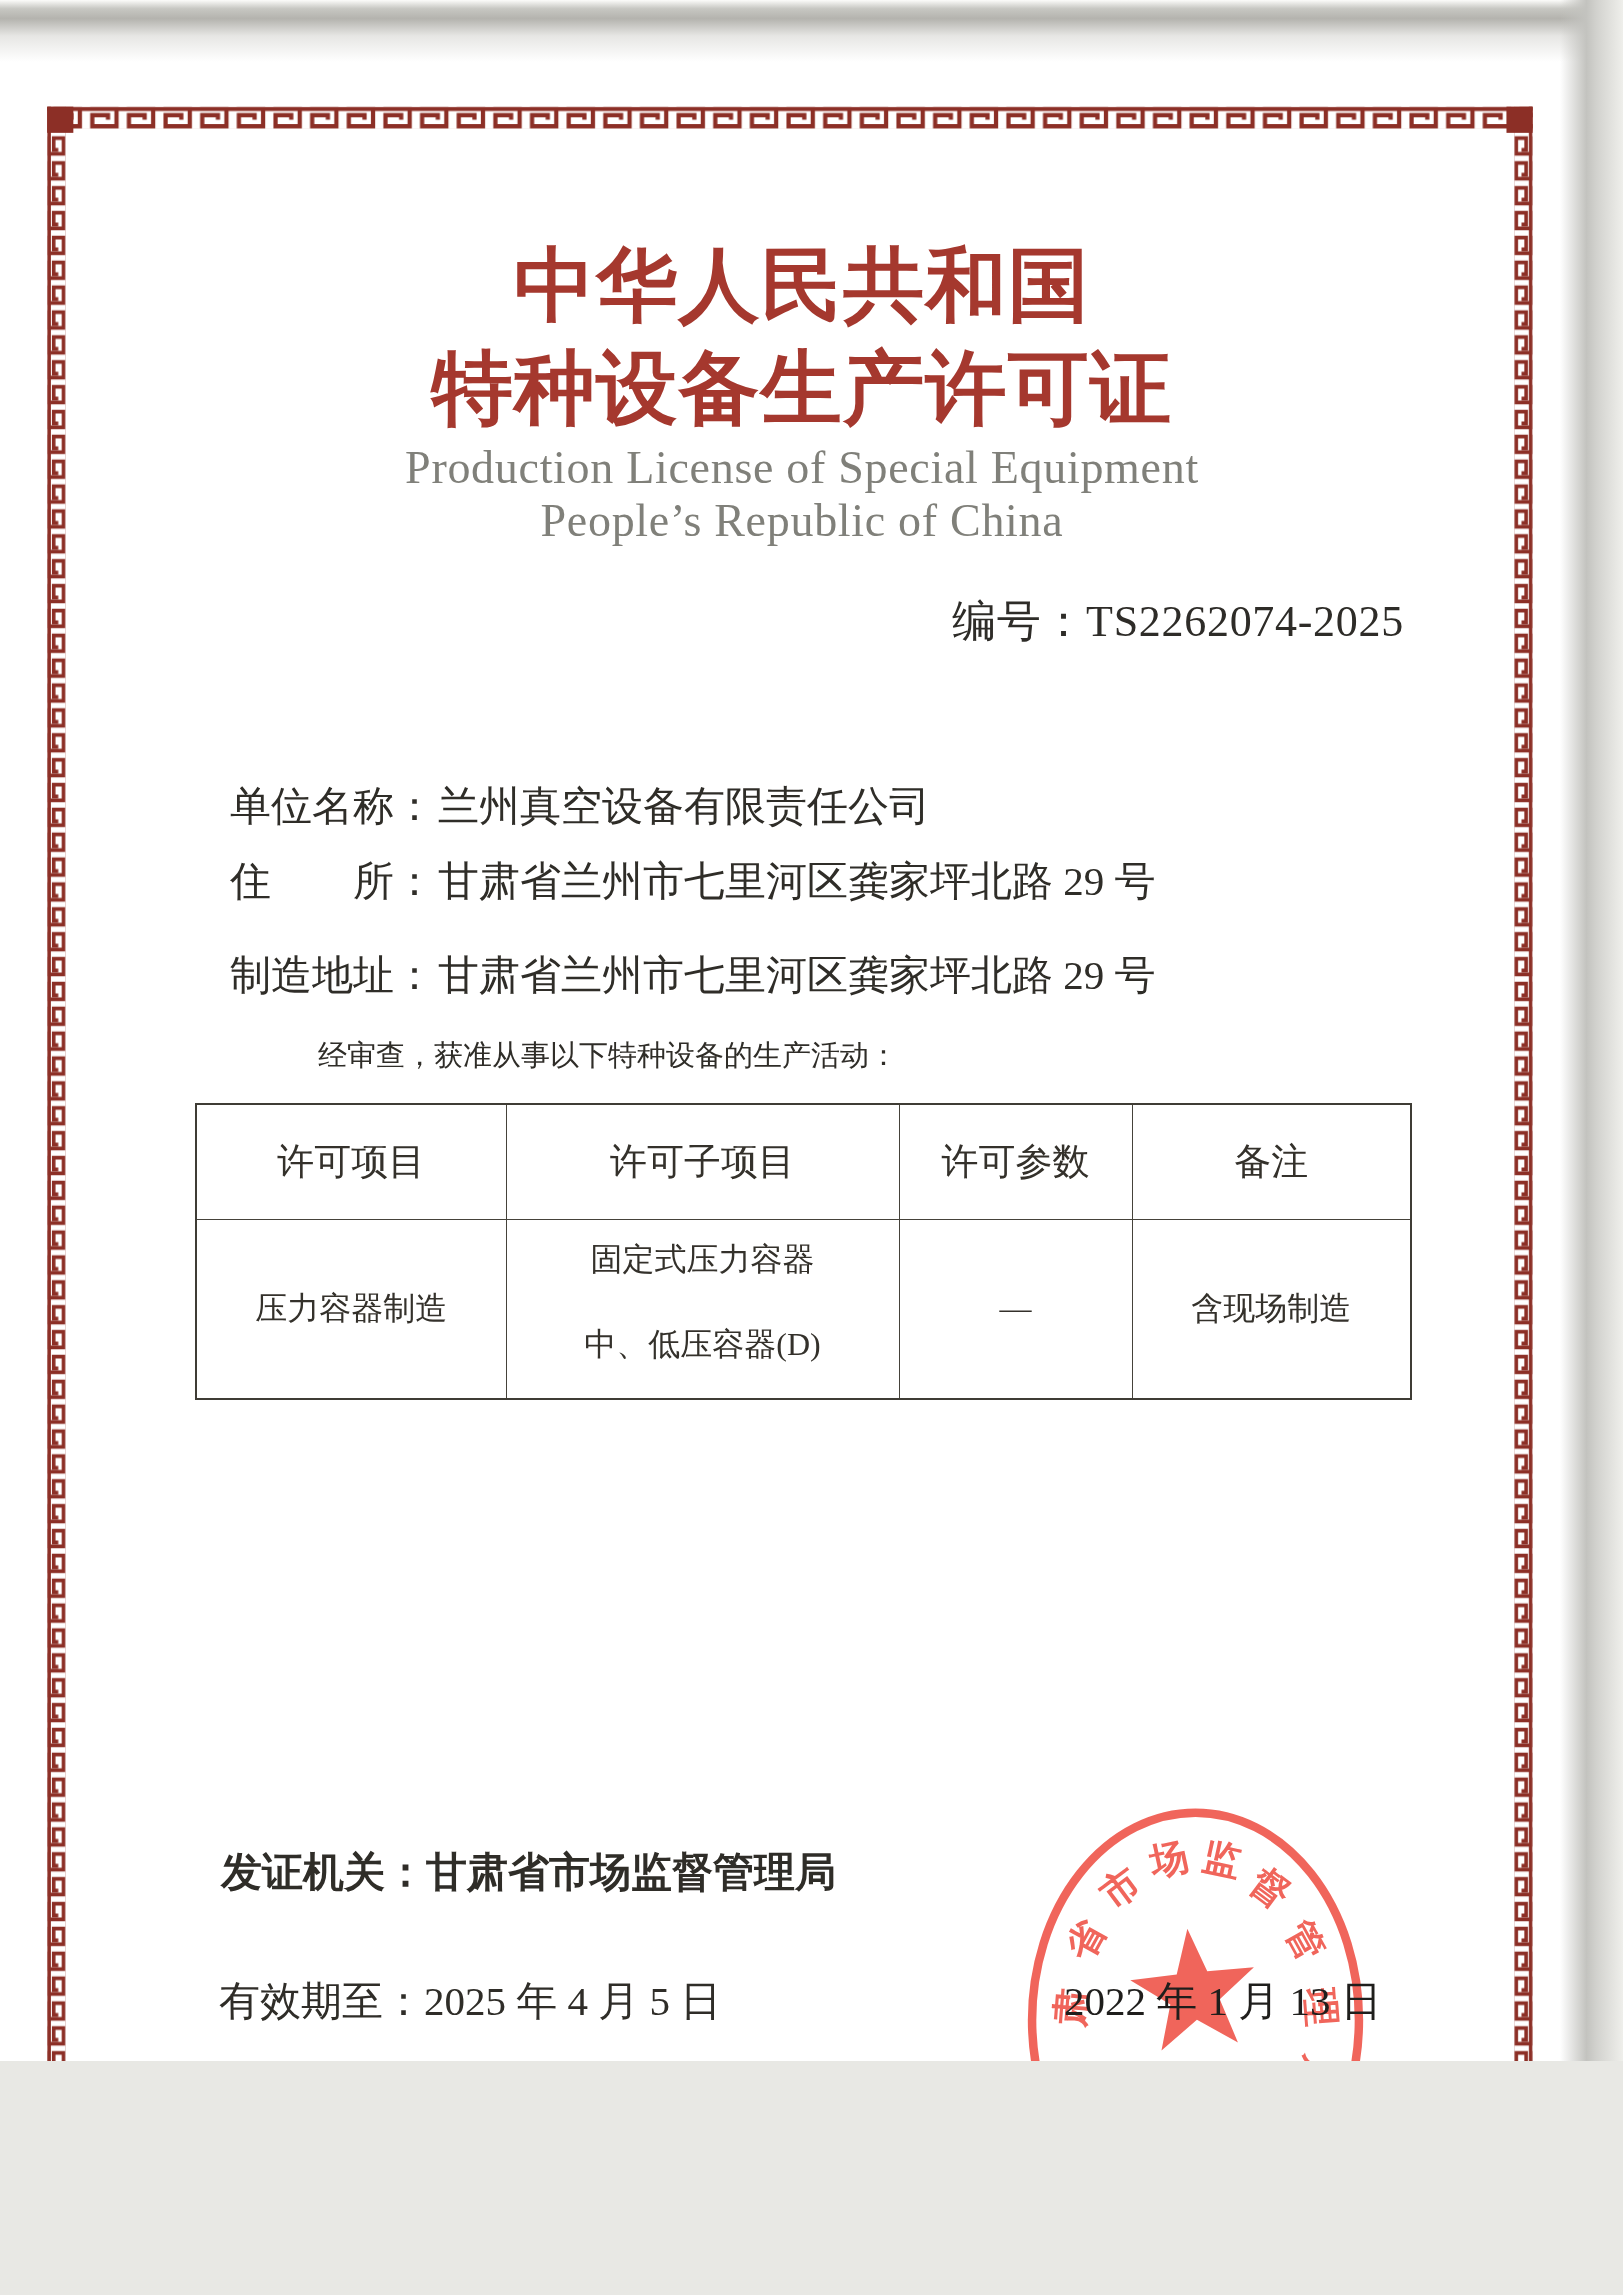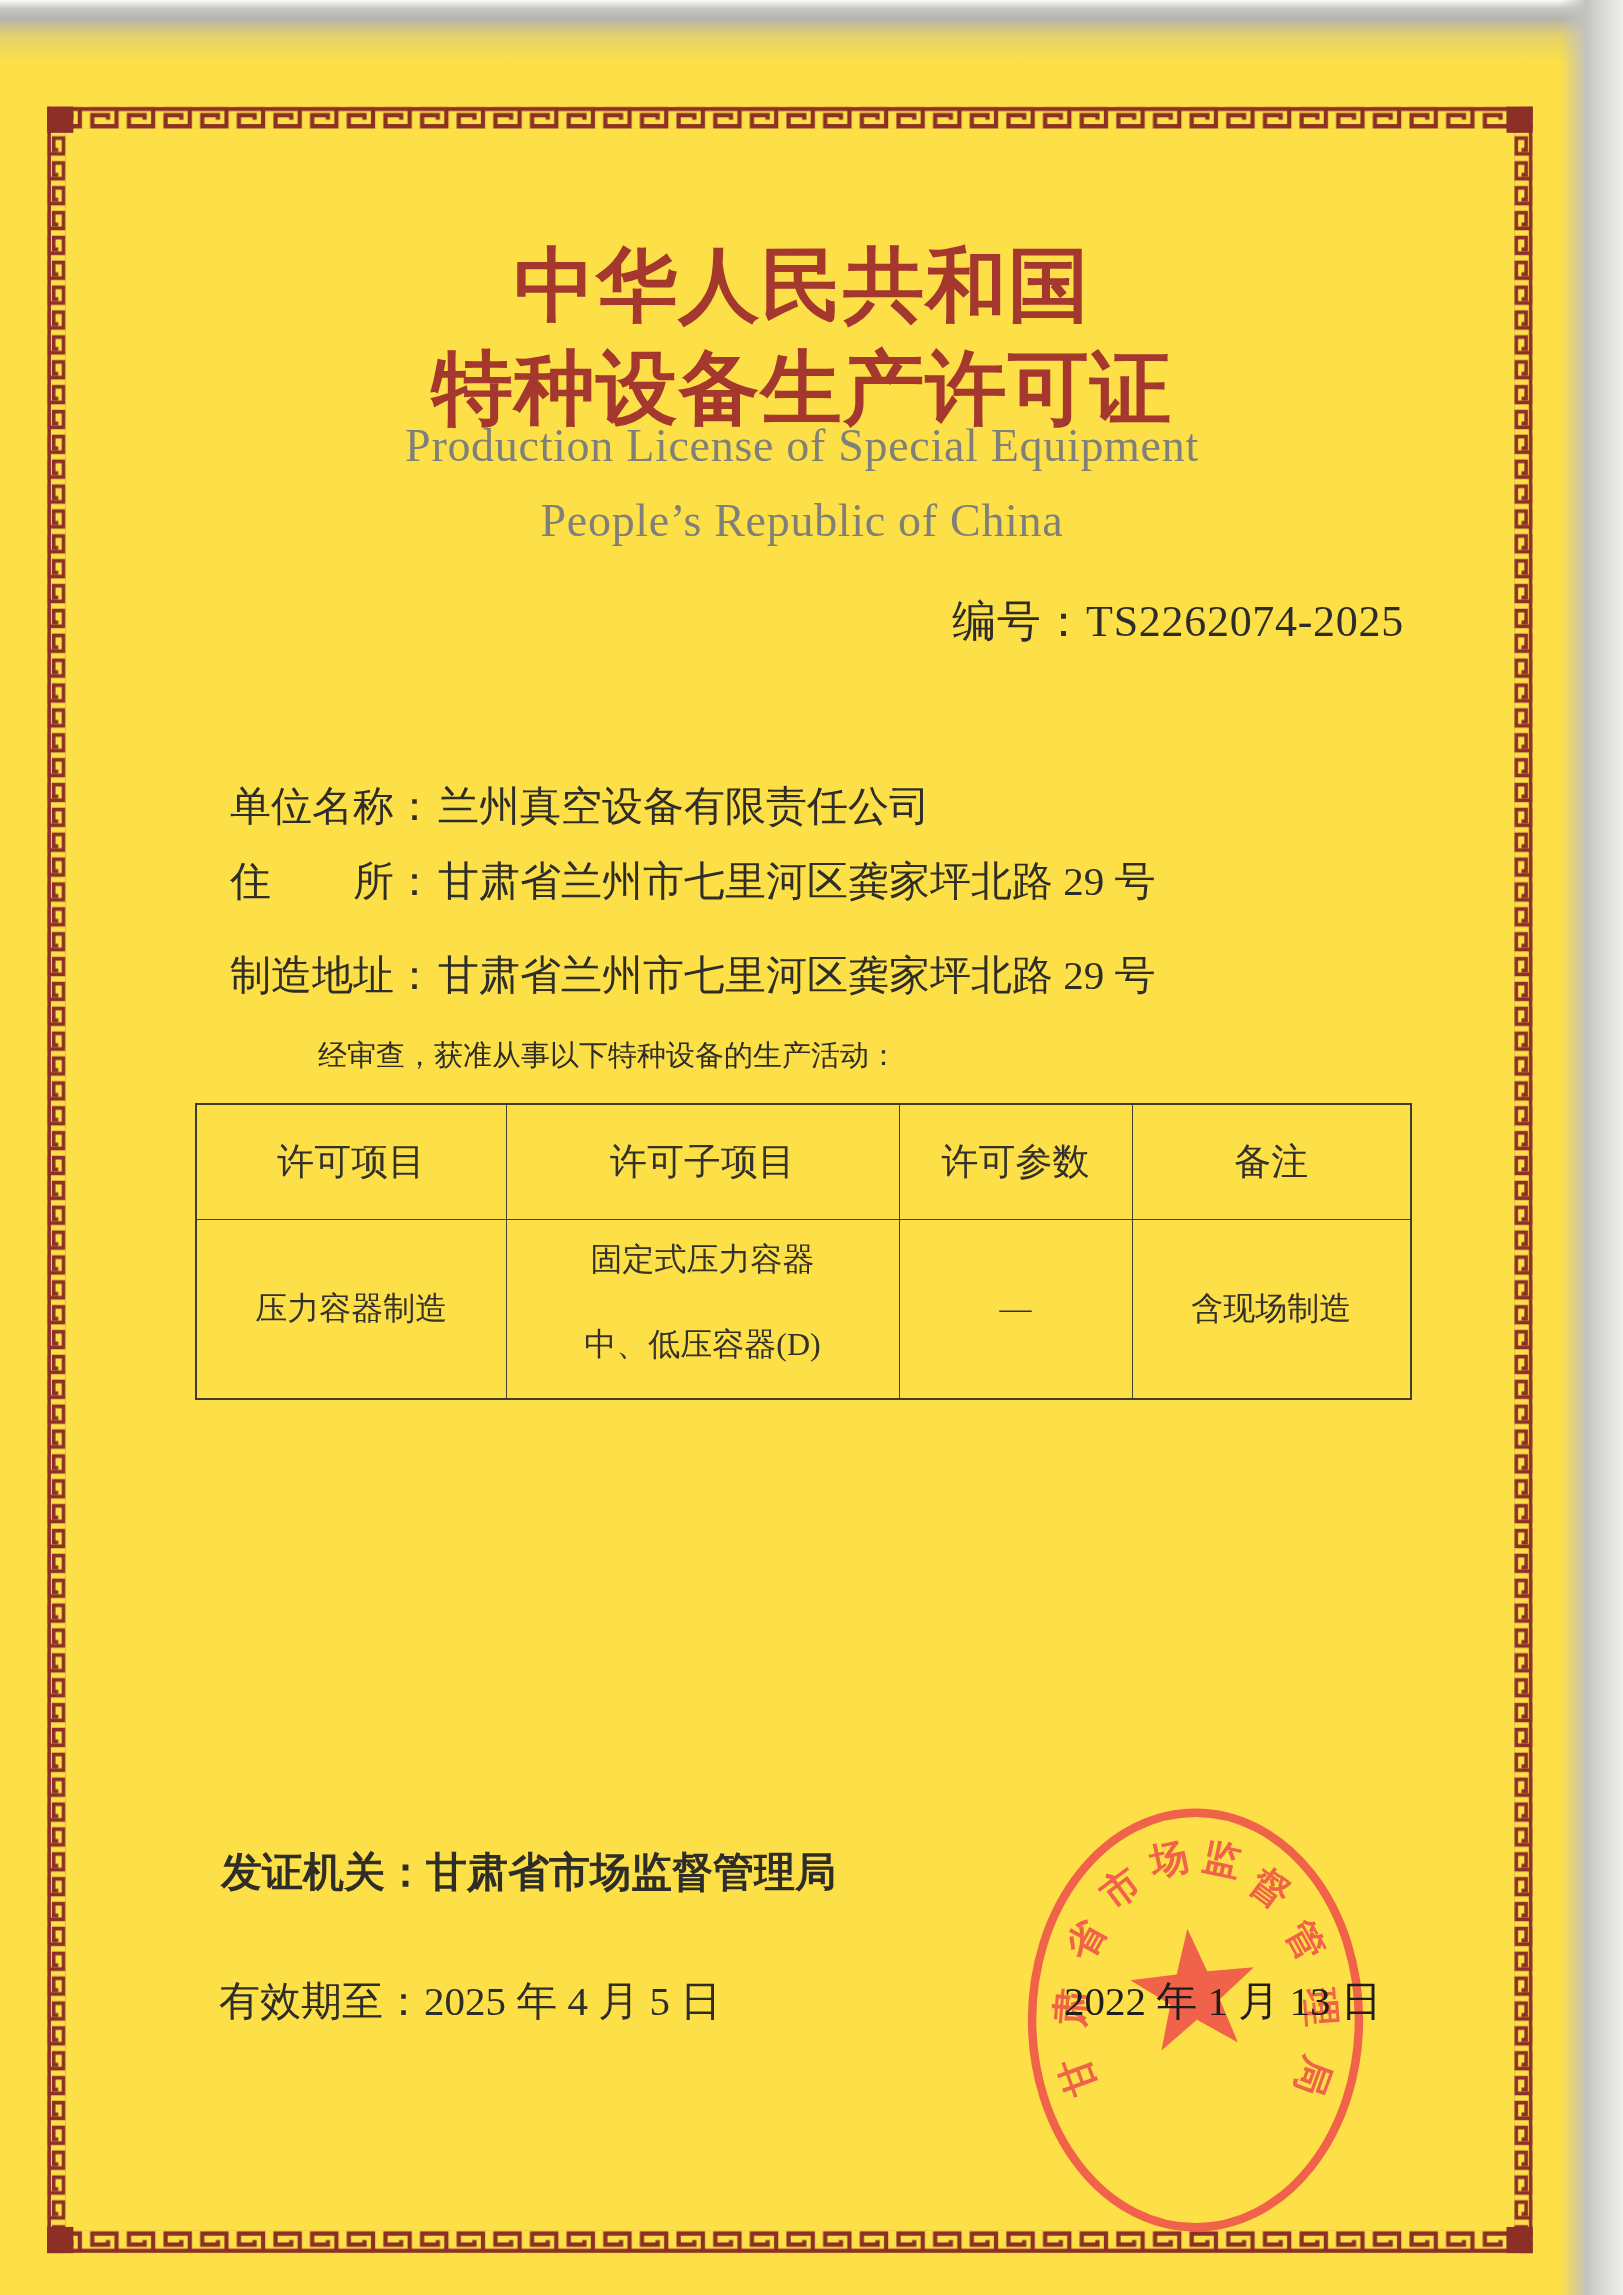--- a/index.html
+++ b/index.html
@@ -1,19 +1,19 @@
 <!DOCTYPE html>
 <html style="font-size:10.5px"><head>
 <meta charset="utf-8">
 <style>
   html,body{margin:0;padding:0;background:#e8e8e4;}
   .page{
     position:relative;
-    width:1623px;height:2295px;
-    background:#fde047;
+    width:1623px;height:2061px;
+    background:#ffffff;
     overflow:hidden;
     font-family:"Liberation Serif", serif;
     color:#2f2d28;
   }
   
   .scan-top{
     position:absolute;left:0;top:0;width:1623px;height:62px;
     background:linear-gradient(180deg,#fcfcfa 0%,#c7c7c2 14%,#b4b3ae 30%,rgba(185,184,178,0.35) 58%,rgba(251,247,227,0) 100%);
   }
   .scan-right{
@@ -26,21 +26,21 @@
     position:absolute;left:105px;width:1394px;text-align:center;
     font-weight:bold;color:#a5382e;font-size:81px;line-height:86px;
     letter-spacing:1.3px;white-space:nowrap;
   }
   .t1{top:243px;}
   .t2{top:346px;}
   .title-en{
     position:absolute;left:105px;width:1394px;text-align:center;
     color:#80807a;font-size:46px;line-height:51px;letter-spacing:0.7px;white-space:nowrap;
   }
-  .e1{top:420px;}
+  .e1{top:442px;}
   .e2{top:495px;}
   .license-no{
     position:absolute;left:952px;top:601px;
     font-size:44px;line-height:41px;color:#2e2c28;white-space:nowrap;letter-spacing:0.7px;
   }
   
   .field{
     position:absolute;left:230px;font-size:41px;line-height:43px;white-space:nowrap;color:#2f2d28;
   }
   .field .flabel{display:inline-block;min-width:208px;}

